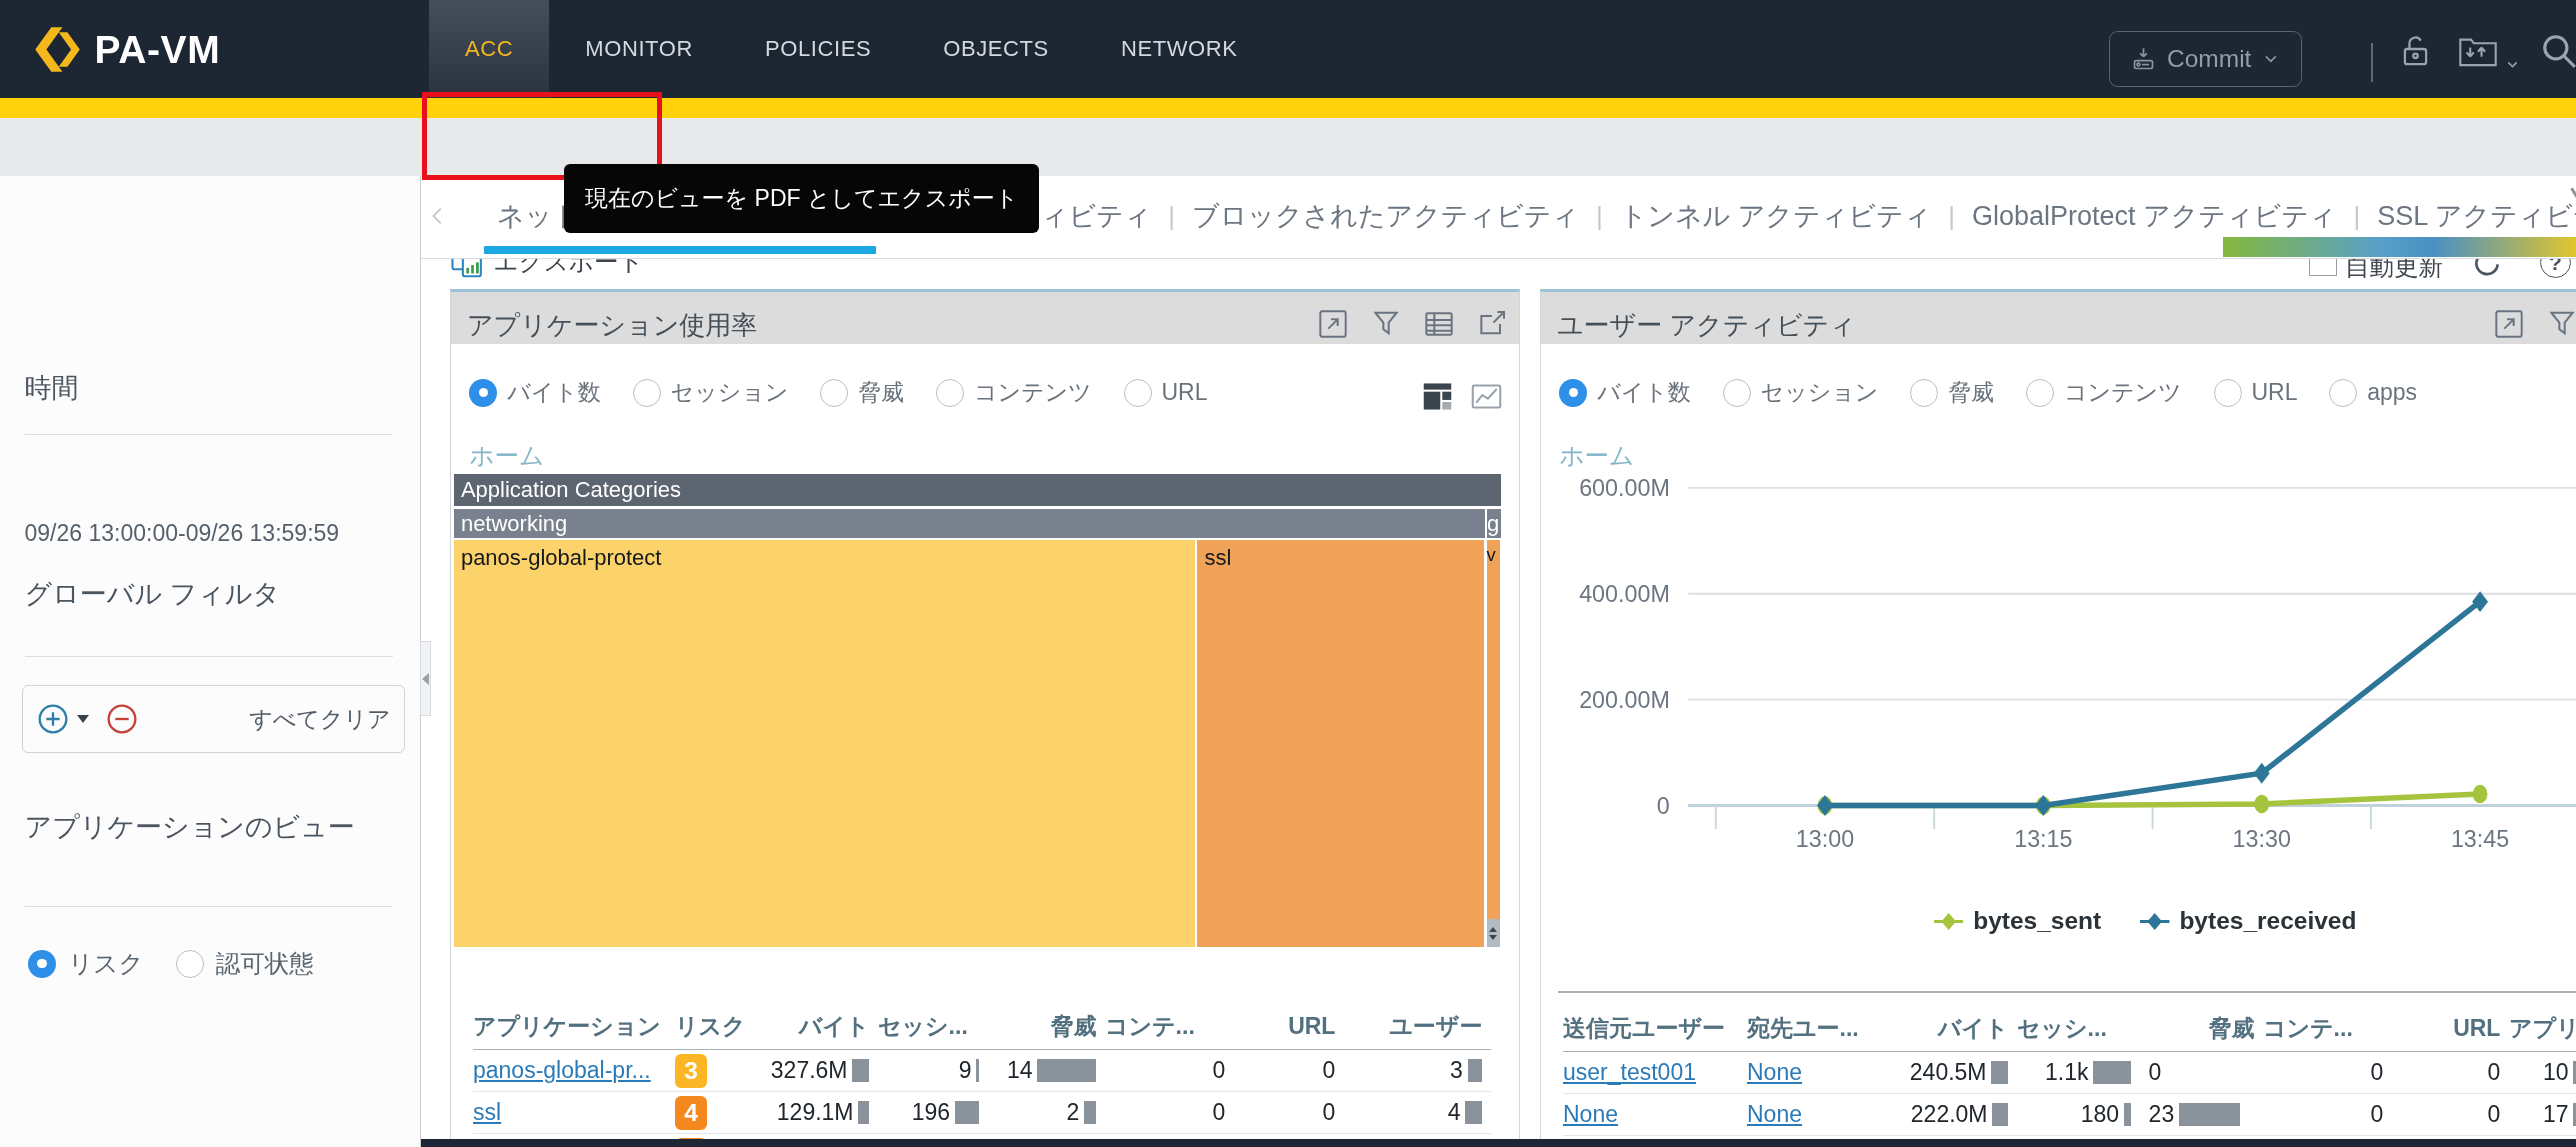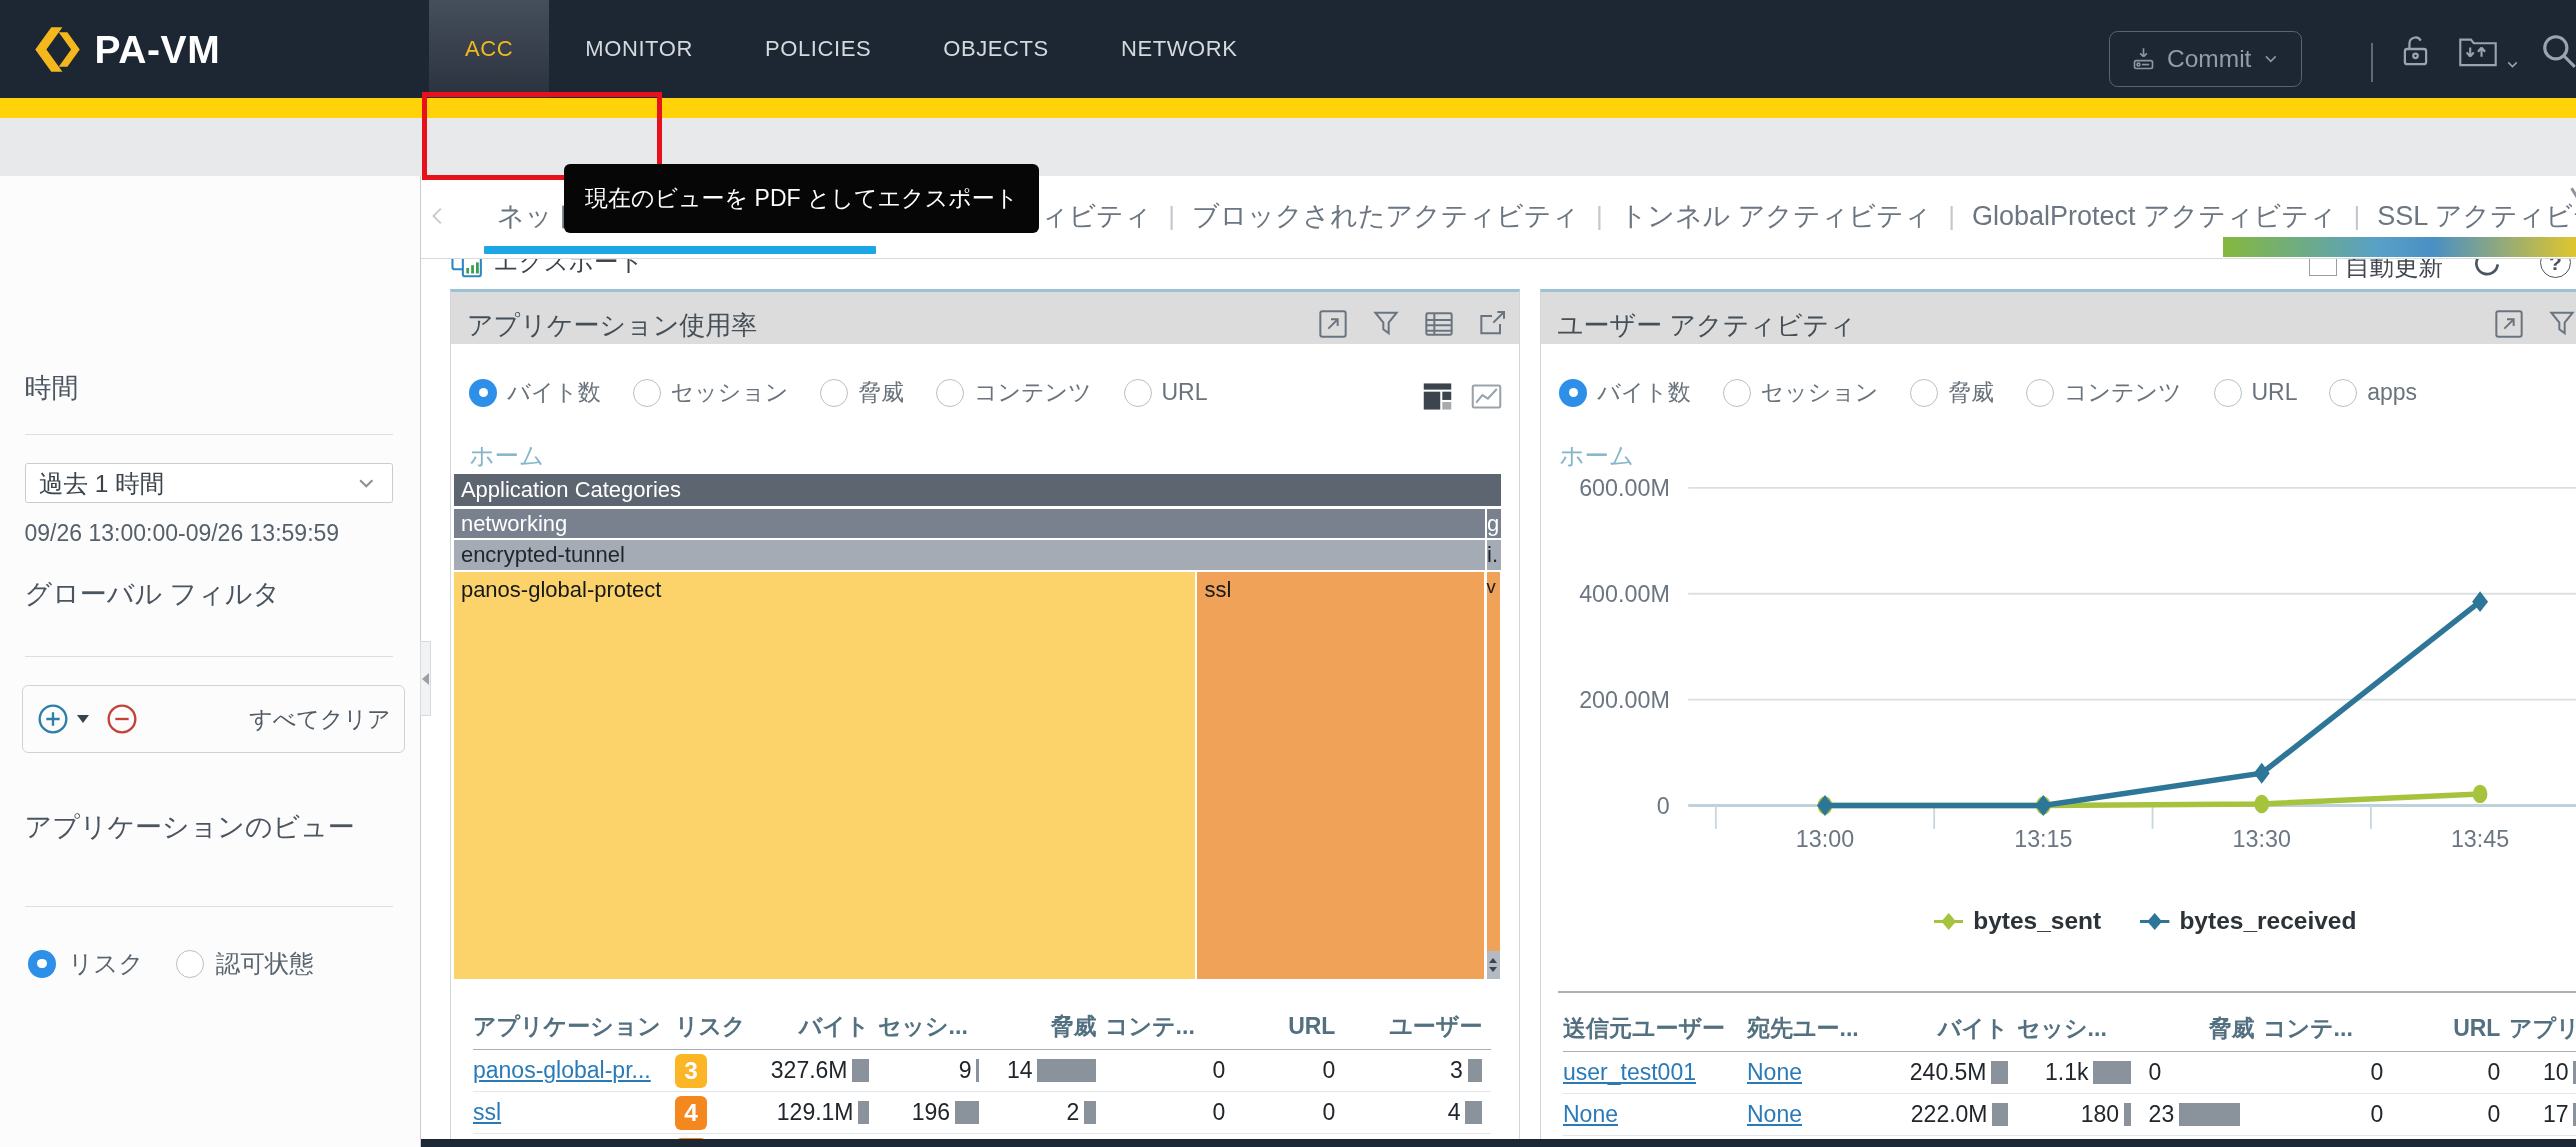--- a/index.html
+++ b/index.html
@@ -275,26 +275,20 @@
       <span class="ts-tab">SSL アクティビティ</span>
     </div>
     <div class="risk-gradient"></div>
 
     <div class="stray-cursor"></div>
   </div>
 
   <div class="sidebar">
     <div class="sb-h" style="top:194px">時間</div>
     <div class="sb-div" style="top:258px"></div>
-    <div class="select">
-      <span>過去 1 時間</span>
-      <svg class="ic" width="24.5" height="24.5" style="color:#8a9097" viewBox="0 0 40 40">
-          <use href="#ic-chev-down"></use>
-        </svg>
-    </div>
     <div class="date-range">09/26 13:00:00-09/26 13:59:59</div>
     <div class="sb-h" style="top:400px">グローバル フィルタ</div>
     <div class="sb-div" style="top:480px"></div>
     <div class="filter-bar">
       <svg class="ic" width="32" height="32" style="color:#2d7fa8" viewBox="0 0 52 52">
           <use href="#ic-plus-circle"></use>
         </svg>
       <span class="caret-down"></span>
       <svg class="ic" width="32" height="32" style="color:#c24237;margin-left:11px" viewBox="0 0 52 52">
           <use href="#ic-minus-circle"></use>
@@ -364,24 +358,20 @@
           <use href="#ic-chart"></use>
         </svg>
     </div>
     <div class="home-link">ホーム</div>
 
     <div class="treemap">
       <div class="tm-cat" style="margin-bottom: 2.5px; background: rgb(93, 101, 112);">Application Categories</div>
       <div class="tm-row tm-r1">
         <div class="tm-main" style="background: rgb(120, 129, 141);">networking</div>
         <div class="tm-side" style="background: rgb(120, 129, 141);">g</div>
-      </div>
-      <div class="tm-row tm-r2">
-        <div class="tm-main" style="background: rgb(164, 171, 180);">encrypted-tunnel</div>
-        <div class="tm-side" style="background: rgb(164, 171, 180);">i.</div>
       </div>
       <div class="tm-blocks">
         <div class="tm-block" style="margin-right: 2.5px; background: rgb(252, 211, 106); width: 741px;">panos-global-protect</div>
         <div class="tm-block" style="background: rgb(240, 162, 88); width: 287px;">ssl</div>
         <div class="tm-strip" style="background: rgb(240, 162, 88);">
           <span>v</span>
           <span class="tm-scroll">
               <i class="up"></i>
               <i class="dn"></i>
             </span>

